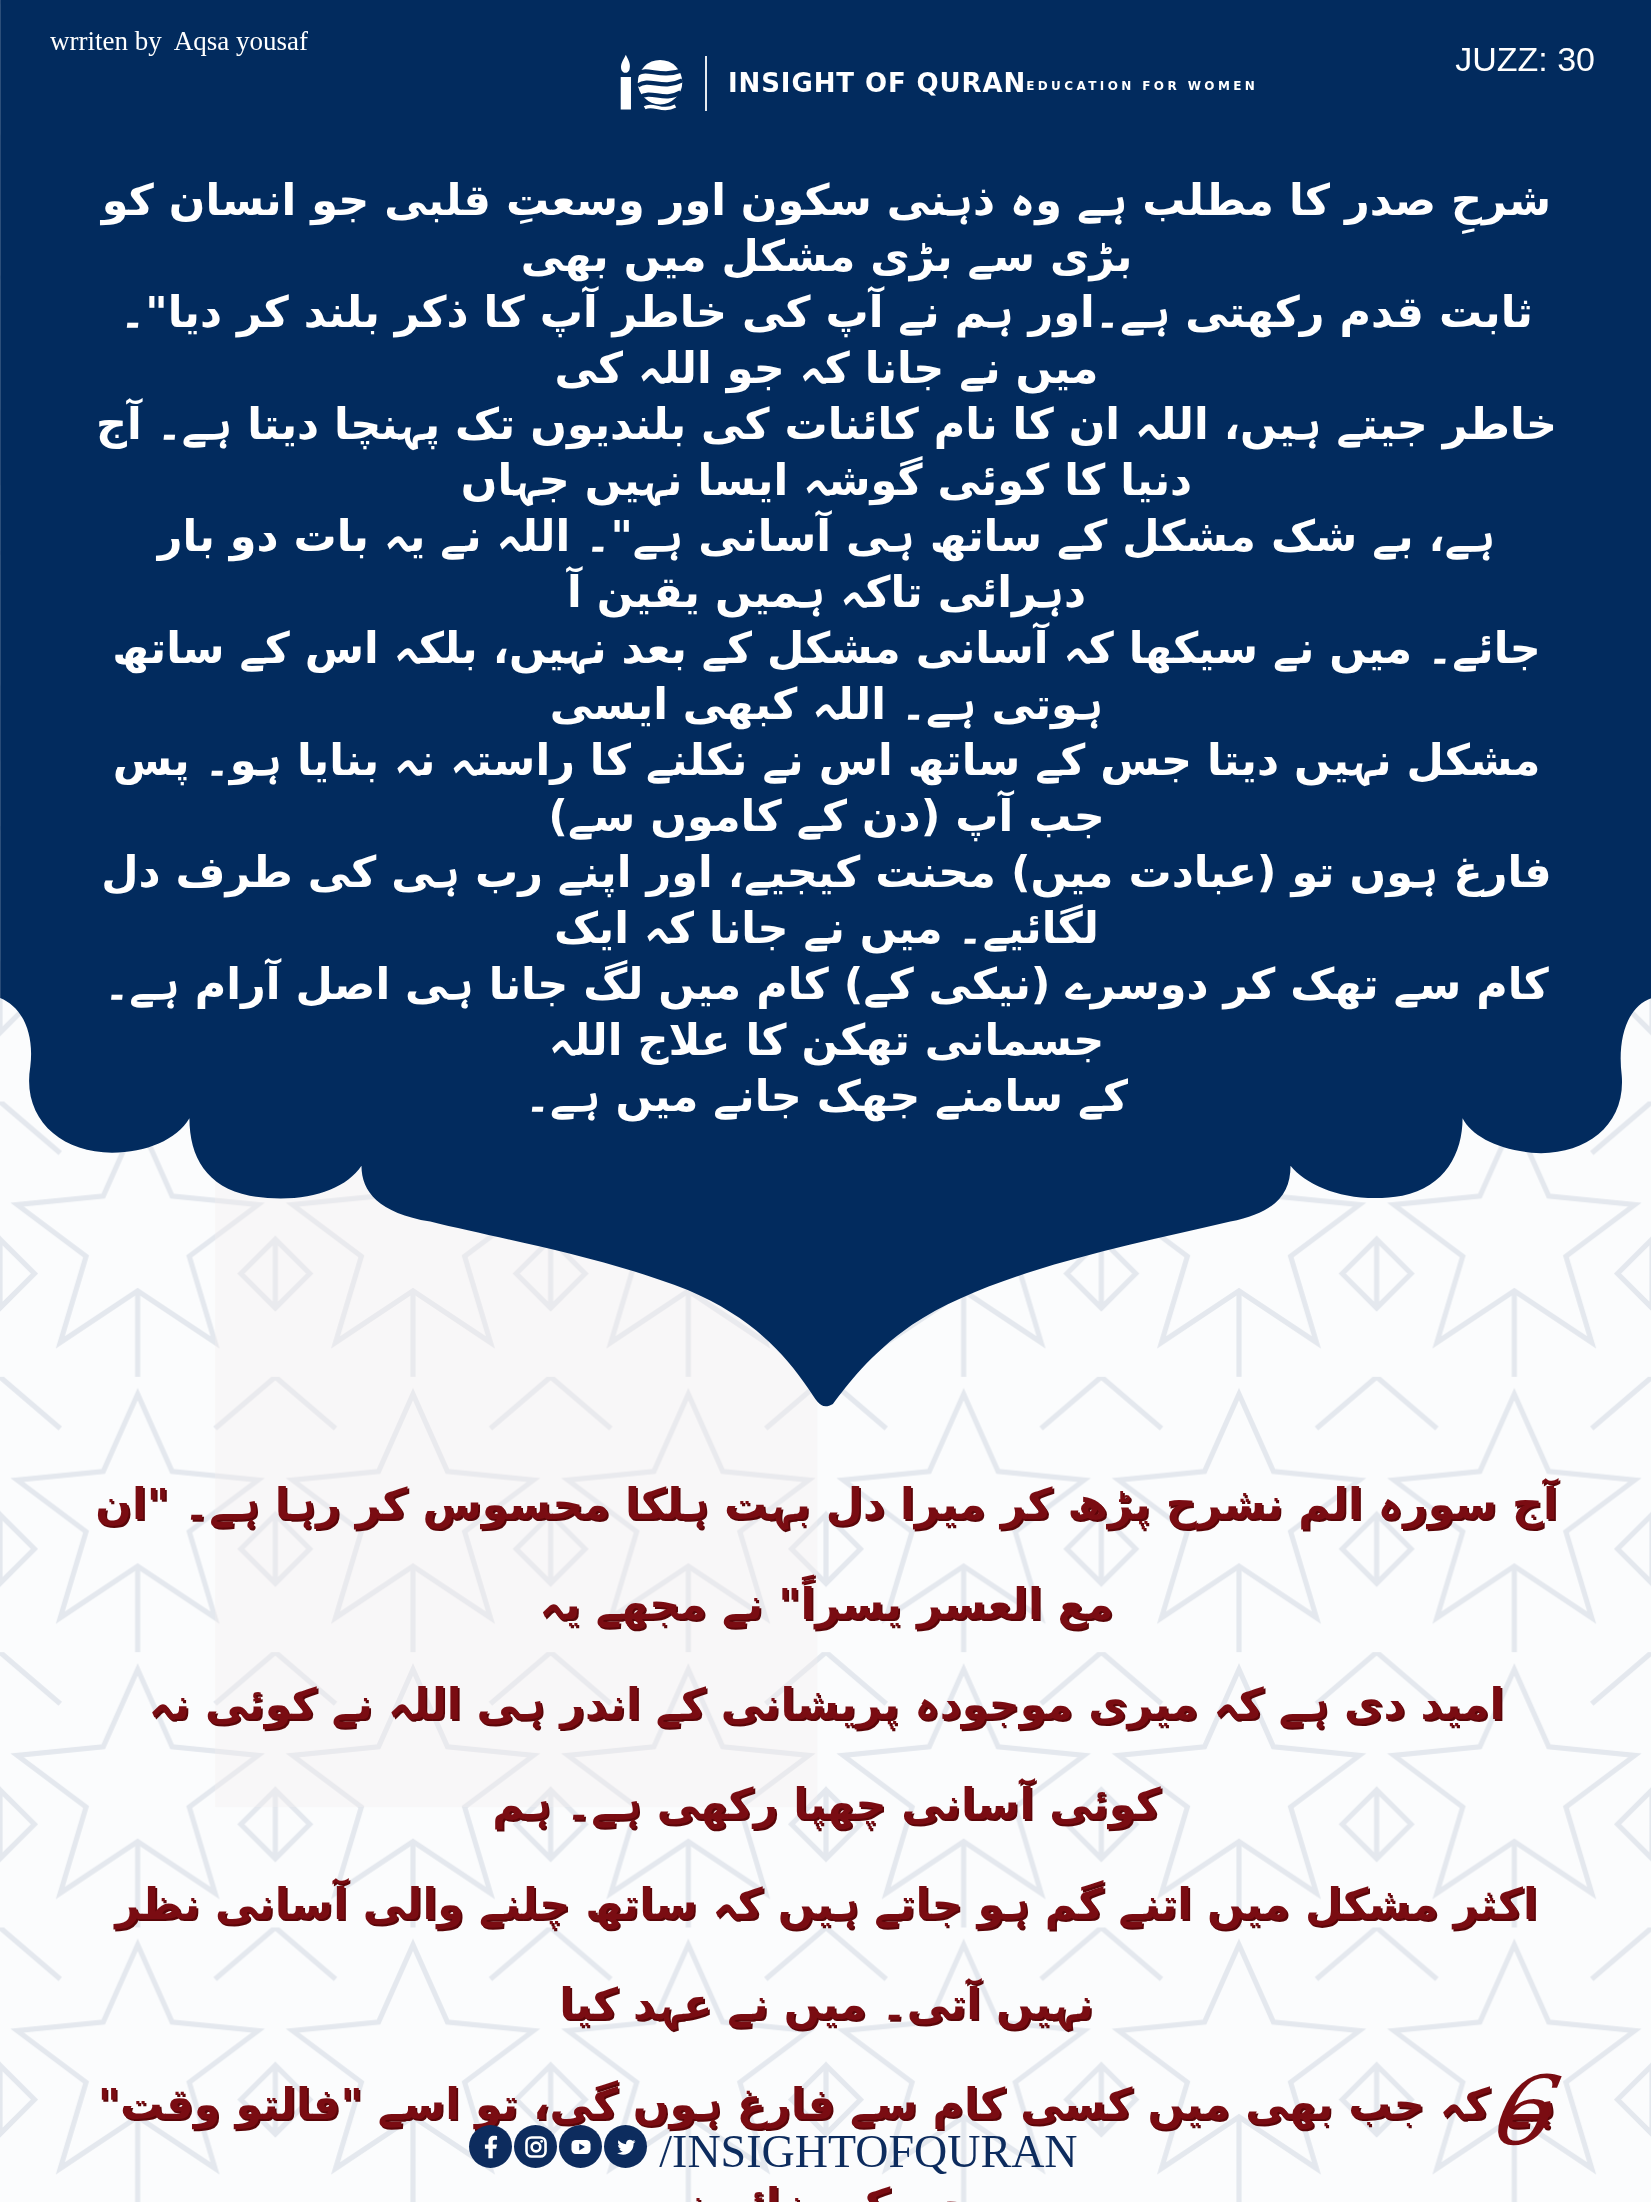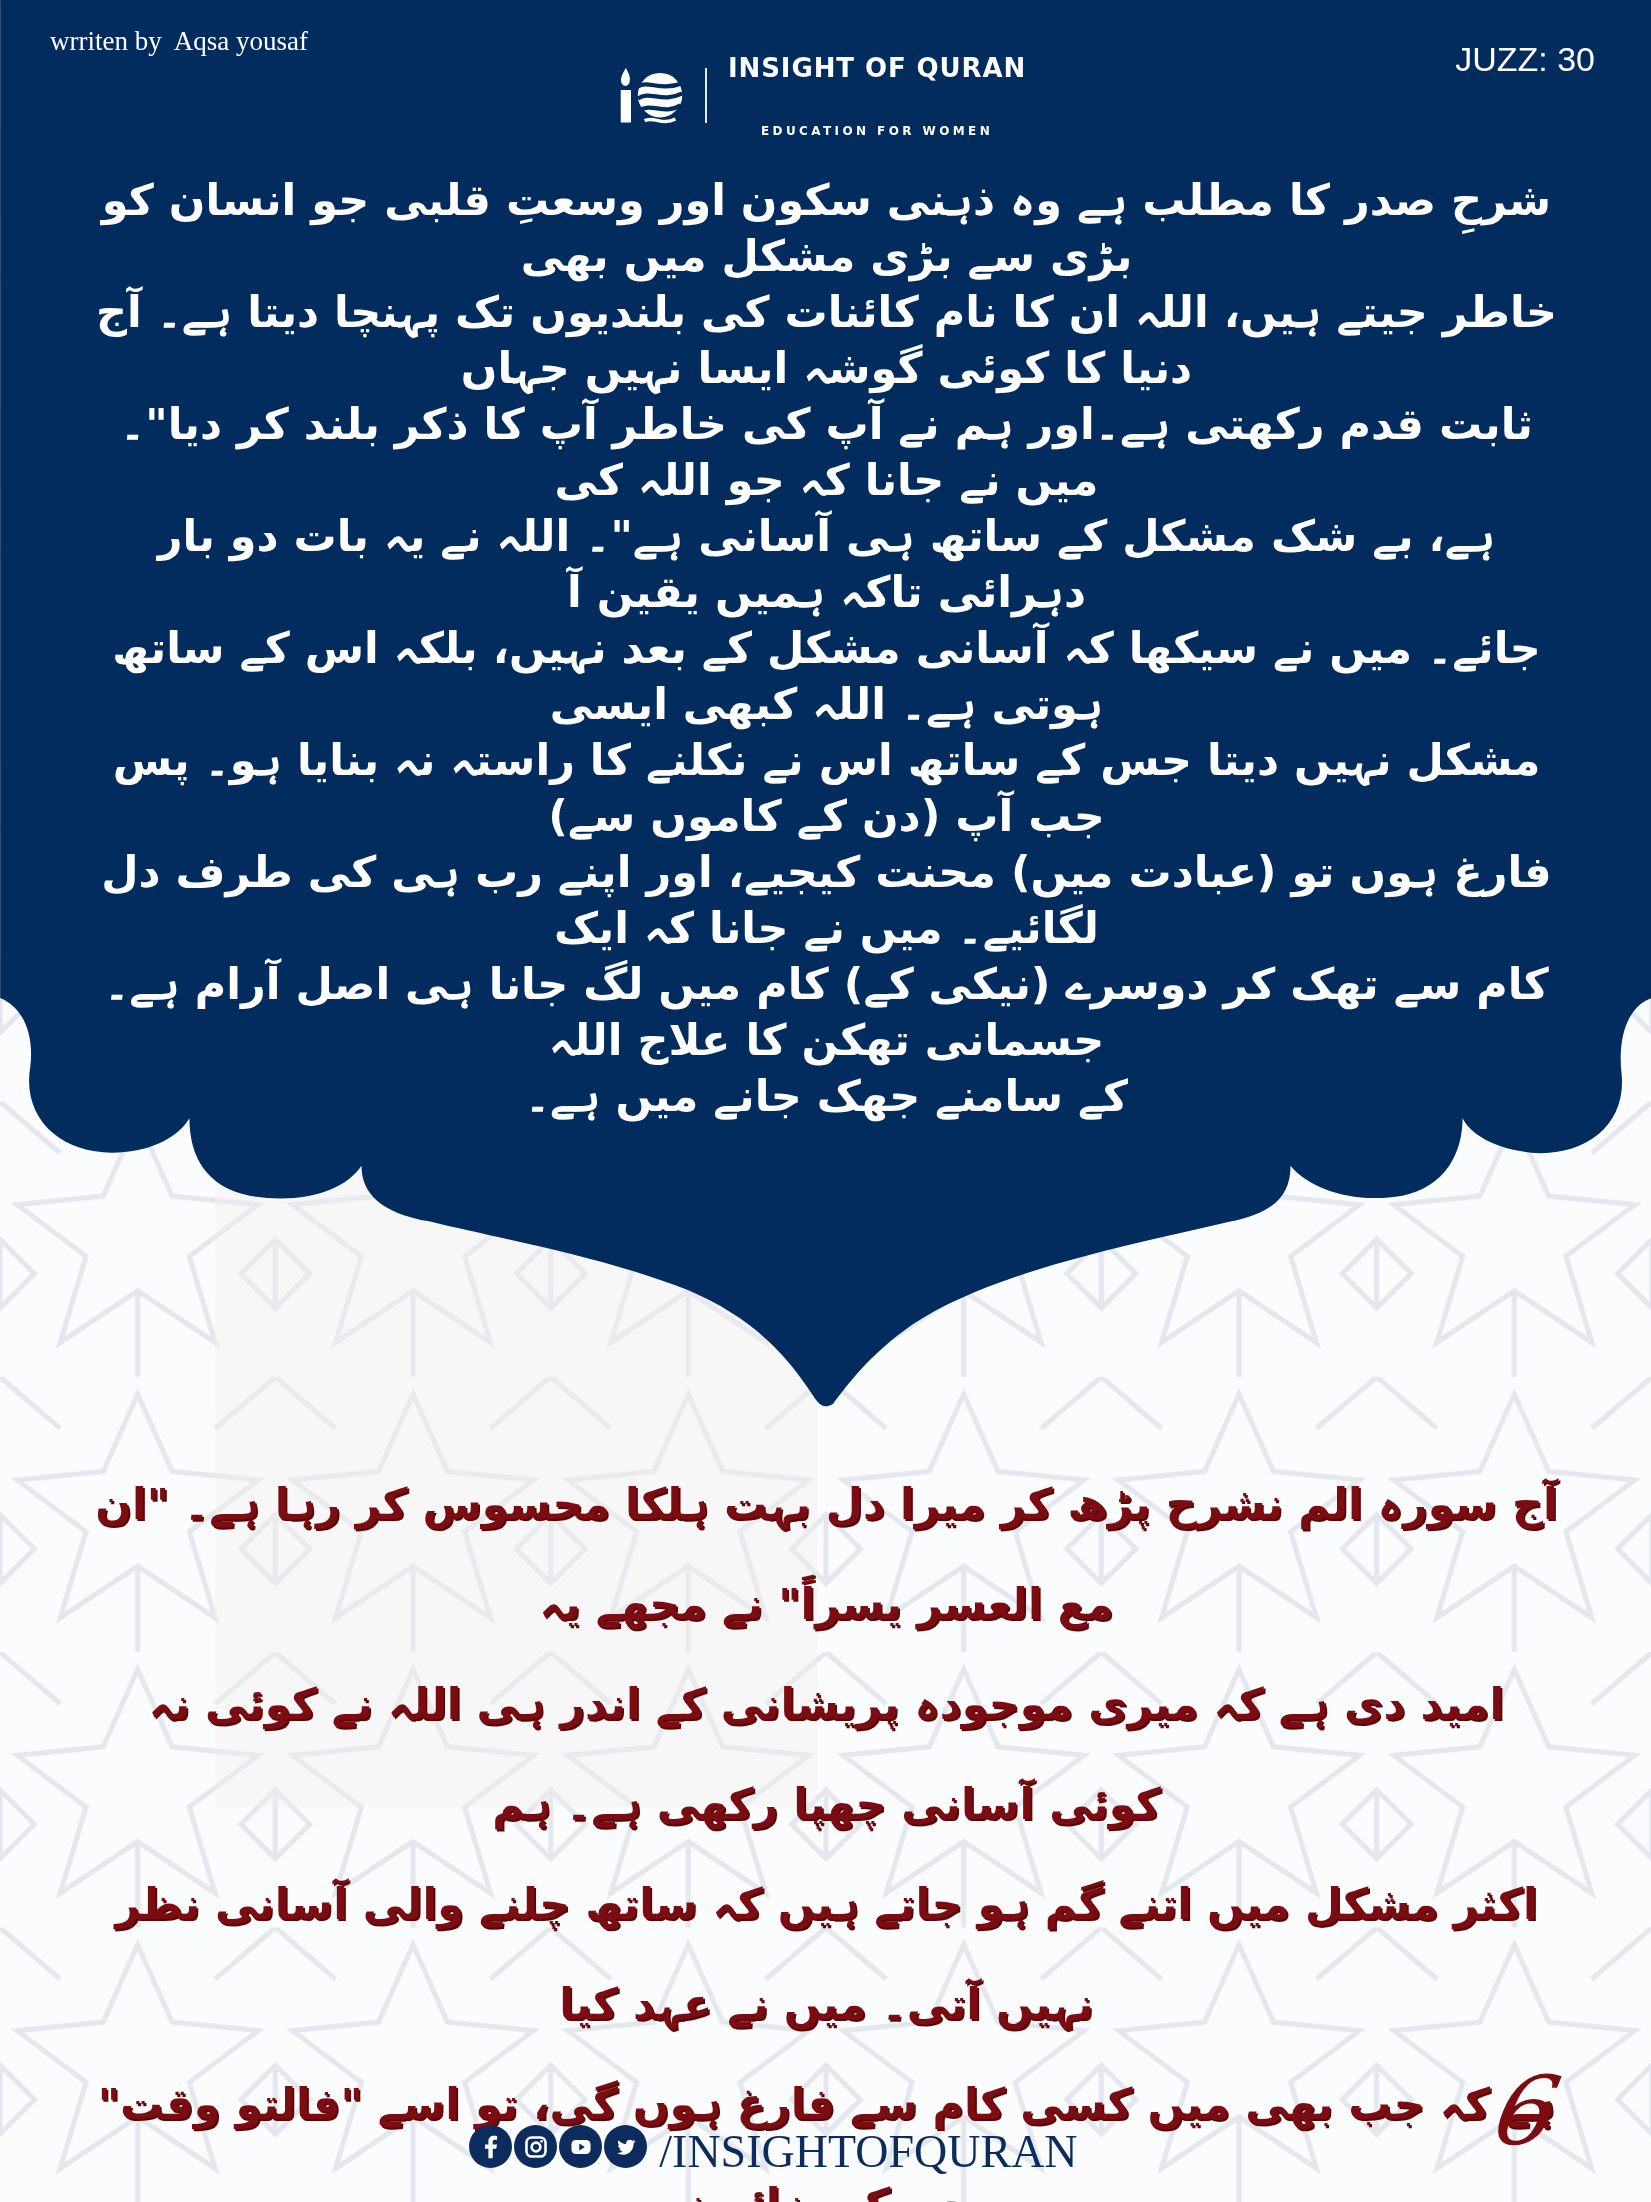--- a/index.html
+++ b/index.html
@@ -17,21 +17,21 @@
   .top-right-juzz {
     position: absolute; right: 57px; top: 40px; z-index: 3;
     color: #ffffff; font-family: Liberation Sans, sans-serif; font-size: 34px;
   }
   .brand {
     position: absolute; left: 619px; top: 53px; z-index: 3;
     display: flex; align-items: center; gap: 13.8px;
   }
   .brand-logo { width: 65px; height: 60px; }
   .brand-divider { width: 2.6px; height: 55px; background: #ffffff; opacity: 0.9; margin: 0 6.9px; }
-  .brand-text { display: flex; flex-direction: column; align-items: center; gap: 36px; }
+  .brand-text { display: flex; flex-direction: row; align-items: center; }
   .brand-title { color: #ffffff; font-family: "DejaVu Sans", sans-serif; font-weight: bold; font-size: 26px; letter-spacing: 0.9px; }
   .brand-subtitle { color: #ffffff; font-family: "DejaVu Sans", sans-serif; font-size: 12px; letter-spacing: 3.4px; margin-top: 5.2px; font-weight: bold; }
 
   .urdu {
     direction: rtl; text-align: center; font-family: "DejaVu Sans", sans-serif;
   }
   .urdu-blue {
     position: absolute; left: 95px; top: 172px; width: 1463px; z-index: 3;
     color: #ffffff; font-size: 43px; line-height: 56px; font-weight: bold;
   }
@@ -119,22 +119,22 @@
   <div class="brand-text">
     <div class="brand-title">INSIGHT OF QURAN</div>
     <div class="brand-subtitle">EDUCATION FOR WOMEN</div>
   </div>
 </div>
 
 <div class="top-right-juzz">JUZZ: 30</div>
 
 <div class="urdu urdu-blue">
   <p>شرحِ صدر کا مطلب ہے وہ ذہنی سکون اور وسعتِ قلبی جو انسان کو بڑی سے بڑی مشکل میں بھی</p>
+  <p>ثابت قدم رکھتی ہے۔اور ہم نے آپ کی خاطر آپ کا ذکر بلند کر دیا"۔ میں نے جانا کہ جو اللہ کی</p>
   <p>خاطر جیتے ہیں، اللہ ان کا نام کائنات کی بلندیوں تک پہنچا دیتا ہے۔ آج دنیا کا کوئی گوشہ ایسا نہیں جہاں</p>
-  <p>ثابت قدم رکھتی ہے۔اور ہم نے آپ کی خاطر آپ کا ذکر بلند کر دیا"۔ میں نے جانا کہ جو اللہ کی</p>
   <p>ہے، بے شک مشکل کے ساتھ ہی آسانی ہے"۔ اللہ نے یہ بات دو بار دہرائی تاکہ ہمیں یقین آ</p>
   <p>جائے۔ میں نے سیکھا کہ آسانی مشکل کے بعد نہیں، بلکہ اس کے ساتھ ہوتی ہے۔ اللہ کبھی ایسی</p>
   <p>مشکل نہیں دیتا جس کے ساتھ اس نے نکلنے کا راستہ نہ بنایا ہو۔ پس جب آپ (دن کے کاموں سے)</p>
   <p>فارغ ہوں تو (عبادت میں) محنت کیجیے، اور اپنے رب ہی کی طرف دل لگائیے۔ میں نے جانا کہ ایک</p>
   <p>کام سے تھک کر دوسرے (نیکی کے) کام میں لگ جانا ہی اصل آرام ہے۔ جسمانی تھکن کا علاج اللہ</p>
   <p>کے سامنے جھک جانے میں ہے۔</p>
 </div>
 
 <div class="urdu urdu-red">
   <p>آج سورہ الم نشرح پڑھ کر میرا دل بہت ہلکا محسوس کر رہا ہے۔ "ان مع العسر یسراً" نے مجھے یہ</p>

